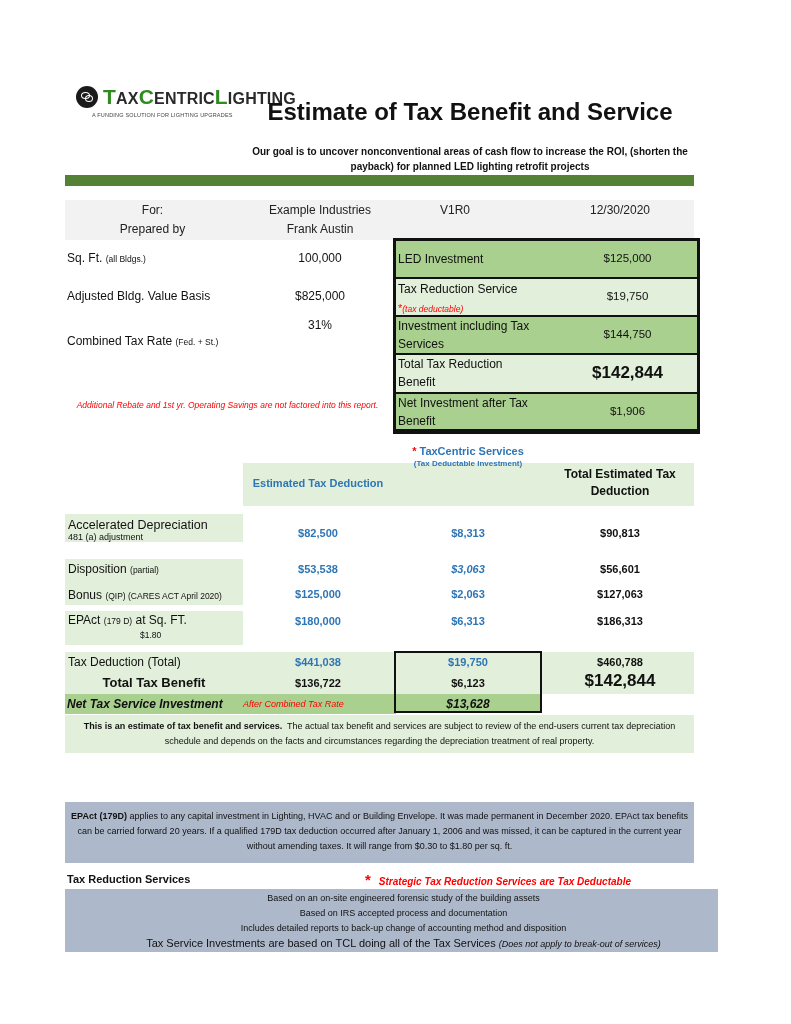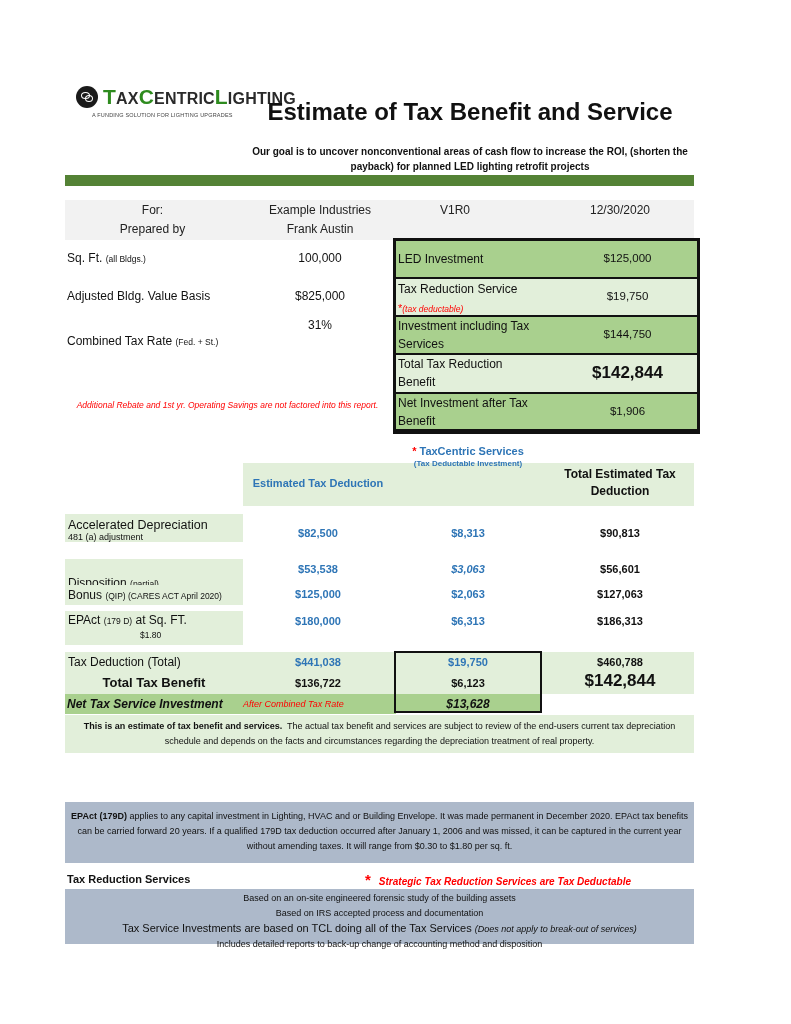--- a/index.html
+++ b/index.html
@@ -48,21 +48,21 @@
   .tcs-box { left: 394px; top: 651px; width: 148px; height: 62px; border: 2px solid #111; box-sizing: border-box; background: #e2efda; }
   .tcs-box-net { position: absolute; left: 0; top: 41px; width: 144px; height: 17px; background: #a9d08e; }
 
   .disclaimer { left: 65px; top: 715px; width: 629px; height: 38px; background: #e2efda; font-size: 9px; text-align: center; line-height: 15px; padding-top: 4px; box-sizing: border-box; }
 
   .epact { left: 65px; top: 802px; width: 629px; height: 61px; background: #adb9ca; font-size: 9px; text-align: center; line-height: 15px; padding-top: 7px; box-sizing: border-box; color: #111; }
 
   .trs-title { left: 67px; top: 873px; font-size: 11px; font-weight: bold; }
   .trs-note { left: 365px; top: 871px; font-size: 10px; font-weight: bold; font-style: italic; color: #ff0000; }
   .trs-note .ast { font-size: 15px; font-style: normal; margin-right: 8px; }
-  .trs-band { left: 65px; top: 889px; width: 629px; height: 55px; background: #adb9ca; text-align: center; }
+  .trs-band { left: 65px; top: 889px; width: 629px; height: 63px; background: #adb9ca; text-align: center; padding-left: 24px; }
   .trs-line { font-size: 9px; line-height: 15px; color: #111; }
   .trs-line.big { font-size: 11px; }
   .trs-line em { font-size: 9px; }
 </style>
 </head>
 <body>
 
 <div class="abs logo">
   <div class="logo-mark"></div>
   <div class="logo-text"><span class="big">T</span><span>AX</span><span class="big">C</span><span>ENTRIC</span><span class="big">L</span><span>IGHTING</span></div>
@@ -127,21 +127,21 @@
 <div class="abs th" style="left:550px;top:466px;width:140px;font-size:12px;line-height:17px;">Total Estimated Tax Deduction</div>
 
 <div class="abs rowlbl" style="top:514px;width:178px;height:28px;padding-top:4px;">
   <div style="font-size:12.5px;">Accelerated Depreciation</div>
   <div style="font-size:9px;">481 (a) adjustment</div>
 </div>
 <div class="abs cell blue" style="left:243px;top:527px;width:150px;">$82,500</div>
 <div class="abs cell blue" style="left:393px;top:527px;width:150px;">$8,313</div>
 <div class="abs cell" style="left:550px;top:527px;width:140px;">$90,813</div>
 
-<div class="abs rowlbl" style="top:559px;width:178px;height:36px;padding-top:17px;"><span>Disposition</span> <small>(partial)</small></div>
+<div class="abs rowlbl" style="top:559px;width:178px;height:36px;padding-top:3px;"><span>Disposition</span> <small>(partial)</small></div>
 <div class="abs cell blue" style="left:243px;top:563px;width:150px;">$53,538</div>
 <div class="abs cell blue" style="left:393px;top:563px;width:150px;font-style:italic;">$3,063</div>
 <div class="abs cell" style="left:550px;top:563px;width:140px;">$56,601</div>
 
 <div class="abs rowlbl" style="top:585px;width:178px;height:20px;padding-top:3px;"><span>Bonus</span> <small>(QIP) (CARES ACT April 2020)</small></div>
 <div class="abs cell blue" style="left:243px;top:588px;width:150px;">$125,000</div>
 <div class="abs cell blue" style="left:393px;top:588px;width:150px;">$2,063</div>
 <div class="abs cell" style="left:550px;top:588px;width:140px;">$127,063</div>
 
 <div class="abs rowlbl" style="top:611px;width:178px;height:34px;padding-top:2px;">
@@ -174,15 +174,15 @@
 
 <div class="abs disclaimer"><b>This is an estimate of tax benefit and services.</b>&nbsp; <span>The actual tax benefit and services are subject to review of the end-users current tax depreciation schedule and depends on the facts and circumstances regarding the depreciation treatment of real property.</span></div>
 
 <div class="abs epact"><b>EPAct (179D)</b> <span>applies to any capital investment in Lighting, HVAC and or Building Envelope.  It was made permanent in December 2020. EPAct tax benefits can be carried forward 20 years.  If a qualified 179D tax deduction occurred after January 1, 2006 and was missed, it can be captured in the current year without amending taxes.  It will range from $0.30 to $1.80 per sq. ft.</span></div>
 
 <div class="abs trs-title">Tax Reduction Services</div>
 <div class="abs trs-note"><span class="ast">*</span><span>Strategic Tax Reduction Services are Tax Deductable</span></div>
 <div class="abs trs-band">
   <div class="trs-line" style="margin-top:2px;">Based on an on-site engineered forensic study of the building assets</div>
   <div class="trs-line">Based on IRS accepted process and documentation</div>
+  <div class="trs-line">Includes detailed reports to back-up change of accounting method and disposition</div>
   <div class="trs-line big"><span>Tax Service Investments are based on TCL doing all of the Tax Services</span> <em>(Does not apply to break-out of services)</em></div>
-  <div class="trs-line">Includes detailed reports to back-up change of accounting method and disposition</div>
 </div>
 
 </body></html>

